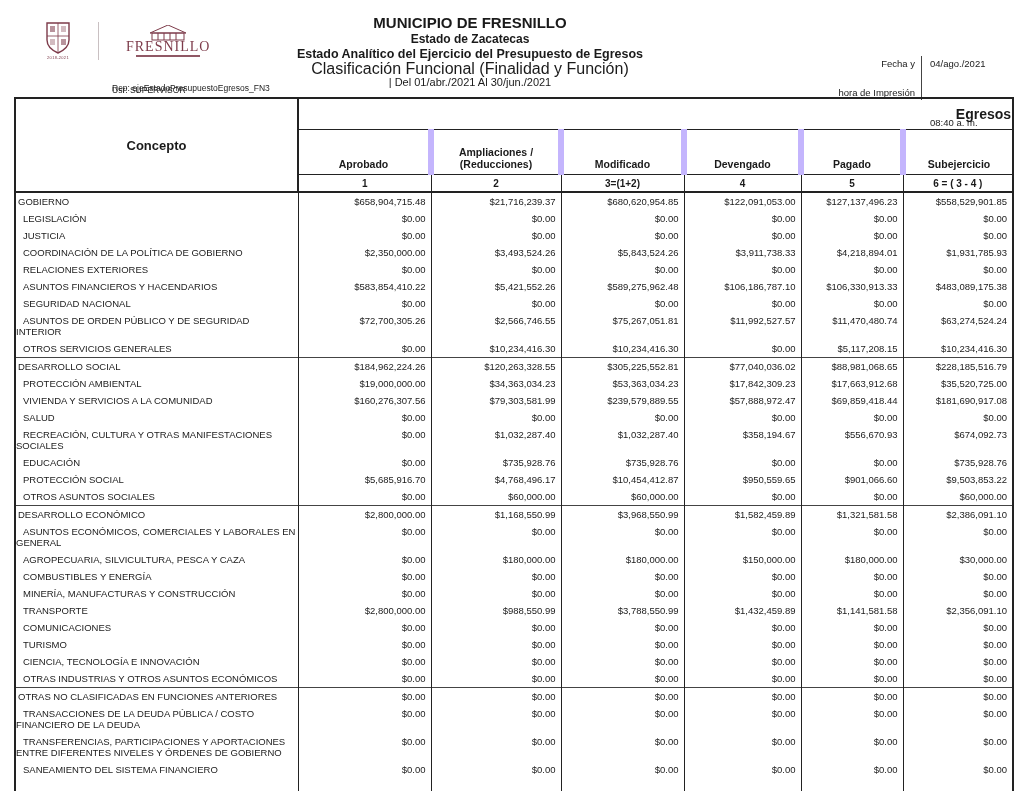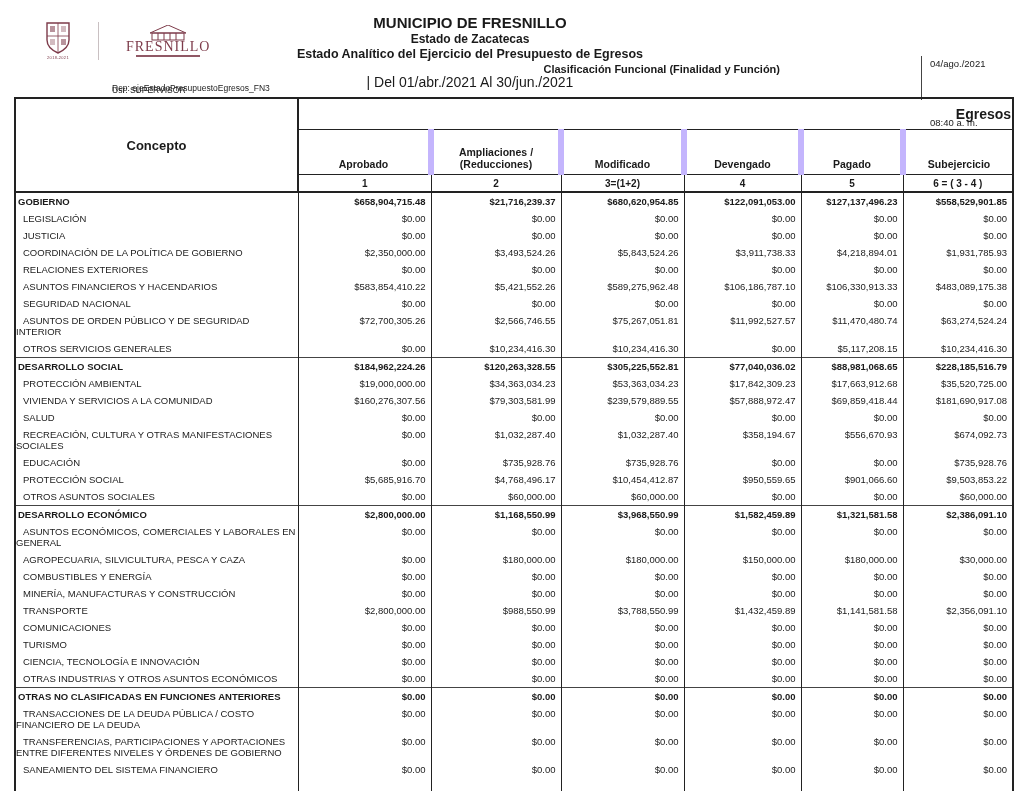--- a/index.html
+++ b/index.html
@@ -12,22 +12,22 @@
   .shield-wrap{display:flex;flex-direction:column;align-items:center;}
   .shield-years{font-size:4px;color:#7d3b4a;margin-top:1px;letter-spacing:.3px;}
   .logo-divider{width:1px;height:38px;background:#c9c0c2;}
   .wordmark{display:flex;flex-direction:column;align-items:center;}
   .wordmark-text{font-family:"Liberation Serif", serif;font-size:14px;color:#7d3b4a;letter-spacing:1px;line-height:12px;}
   .wordmark-rule{width:64px;height:2px;background:#7d3b4a;margin-top:2px;opacity:.85;}
   .titles{position:absolute;left:160px;top:14px;width:620px;text-align:center;}
   .t1{font-size:15px;font-weight:bold;line-height:18px;}
   .t2{font-size:12px;font-weight:bold;line-height:14px;}
   .t3{font-size:12.5px;font-weight:bold;line-height:16px;}
-  .t4{font-size:11px;font-weight:bold;line-height:14px;text-align:right;}
-  .t5{font-size:14px;line-height:13px;}
+  .t4{font-size:16px;font-weight:normal;line-height:14px;}
+  .t5{font-size:11px;line-height:13px;}
   .print-info{position:absolute;right:16px;top:56px;display:flex;align-items:stretch;font-size:9.5px;}
   .print-labels{display:flex;flex-direction:column;justify-content:space-between;text-align:right;padding:2px 6px 2px 0;height:40px;}
   .print-divider{width:1px;background:#444;}
   .print-values{display:flex;flex-direction:column;justify-content:space-between;text-align:left;padding:2px 0 2px 8px;height:40px;width:78px;gap:48px;}
   .sys-info{position:absolute;left:112px;top:83px;height:14px;font-size:8.5px;color:#222;}
   .sys-info .rep{position:absolute;left:0;top:0;white-space:nowrap;}
   .sys-info .usr{position:absolute;left:0;top:2px;white-space:nowrap;}
   
   table.report{
     position:absolute;left:14px;top:97px;width:998px;
@@ -56,21 +56,21 @@
   }
   th.col-num:first-of-type{border-left:none;}
   td.label{
     font-size:9.5px;line-height:11px;padding:3px 2px 3px 0;text-indent:7px;
     vertical-align:top;word-wrap:break-word;
   }
   td.val{
     border-left:1px solid #222;font-size:9.5px;line-height:11px;
     padding:3px 5px 3px 2px;text-align:right;vertical-align:top;white-space:nowrap;
   }
-  tr.section-row td{font-weight:bold;border-top:1px solid #444;margin-top:48px;}
+  tr.section-row td{font-weight:normal;border-top:1px solid #444;margin-top:48px;}
   tr.section-row td.label{text-indent:2px;}
   tr.spacer-row td{height:16px;border-top:none;}
 </style>
 </head>
 <body>
 
 <div class="logo">
   <div class="shield-wrap">
     <svg width="26" height="32" viewBox="0 0 26 32">
       <path d="M2 1 H24 V18 Q24 26 13 31 Q2 26 2 18 Z" fill="none" stroke="#7d3b4a" stroke-width="1.4"></path>
@@ -101,20 +101,24 @@
 
 <div class="titles">
   <div class="t1">MUNICIPIO DE FRESNILLO</div>
   <div class="t2">Estado de Zacatecas</div>
   <div class="t3">Estado Analítico del Ejercicio del Presupuesto de Egresos</div>
   <div class="t4">Clasificación Funcional (Finalidad y Función)</div>
   <div class="t5">| Del 01/abr./2021 Al 30/jun./2021</div>
 </div>
 
 <div class="print-info">
+  <div class="print-labels">
+    <div>Fecha y</div>
+    <div>hora de Impresión</div>
+  </div>
   <div class="print-divider"></div>
   <div class="print-values">
     <div>04/ago./2021</div>
     <div>08:40 a. m.</div>
   </div>
 </div>
 
 <div class="sys-info">
   <div class="rep">Rep: ejeEstadoPresupuestoEgresos_FN3</div>
   <div class="usr">Usr: SUPERVISOR</div>

